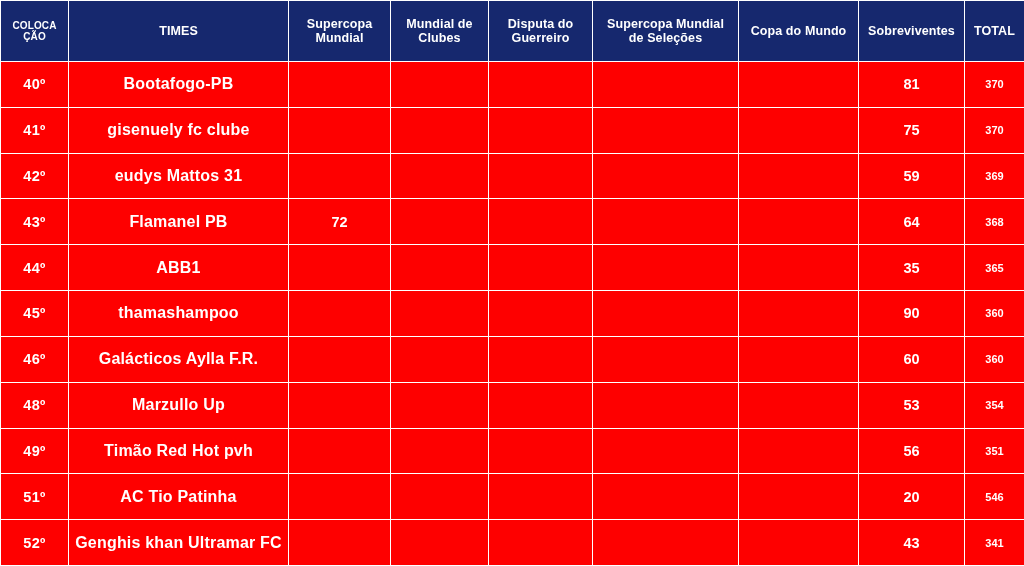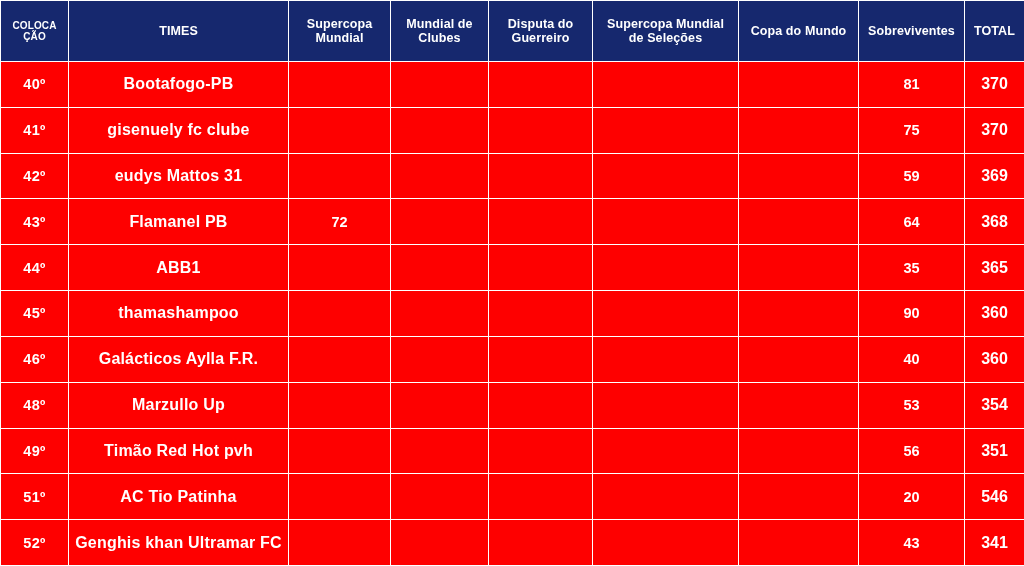--- a/index.html
+++ b/index.html
@@ -57,21 +57,21 @@
     letter-spacing: 0.3px;
   }
   tbody td.c-team {
     font-size: 16px;
     letter-spacing: 0.2px;
   }
   tbody td.c-num {
     font-size: 14.5px;
   }
   tbody td.c-total {
-    font-size: 16px;
+    font-size: 11px;
   }
   
   col.w-pos     { width: 68px; }
   col.w-team    { width: 220px; }
   col.w-supmund { width: 102px; }
   col.w-mundial { width: 98px; }
   col.w-disputa { width: 104px; }
   col.w-supsel  { width: 146px; }
   col.w-copa    { width: 120px; }
   col.w-sobre   { width: 106px; }
@@ -189,21 +189,21 @@
           <td class="c-total">360</td>
         </tr>
         <tr>
           <td class="c-pos">46º</td>
           <td class="c-team">Galácticos Aylla F.R.</td>
           <td class="c-num"></td>
           <td class="c-num"></td>
           <td class="c-num"></td>
           <td class="c-num"></td>
           <td class="c-num"></td>
-          <td class="c-num">40</td>
+          <td class="c-num">60</td>
           <td class="c-total">360</td>
         </tr>
         <tr>
           <td class="c-pos">48º</td>
           <td class="c-team">Marzullo Up</td>
           <td class="c-num"></td>
           <td class="c-num"></td>
           <td class="c-num"></td>
           <td class="c-num"></td>
           <td class="c-num"></td>

